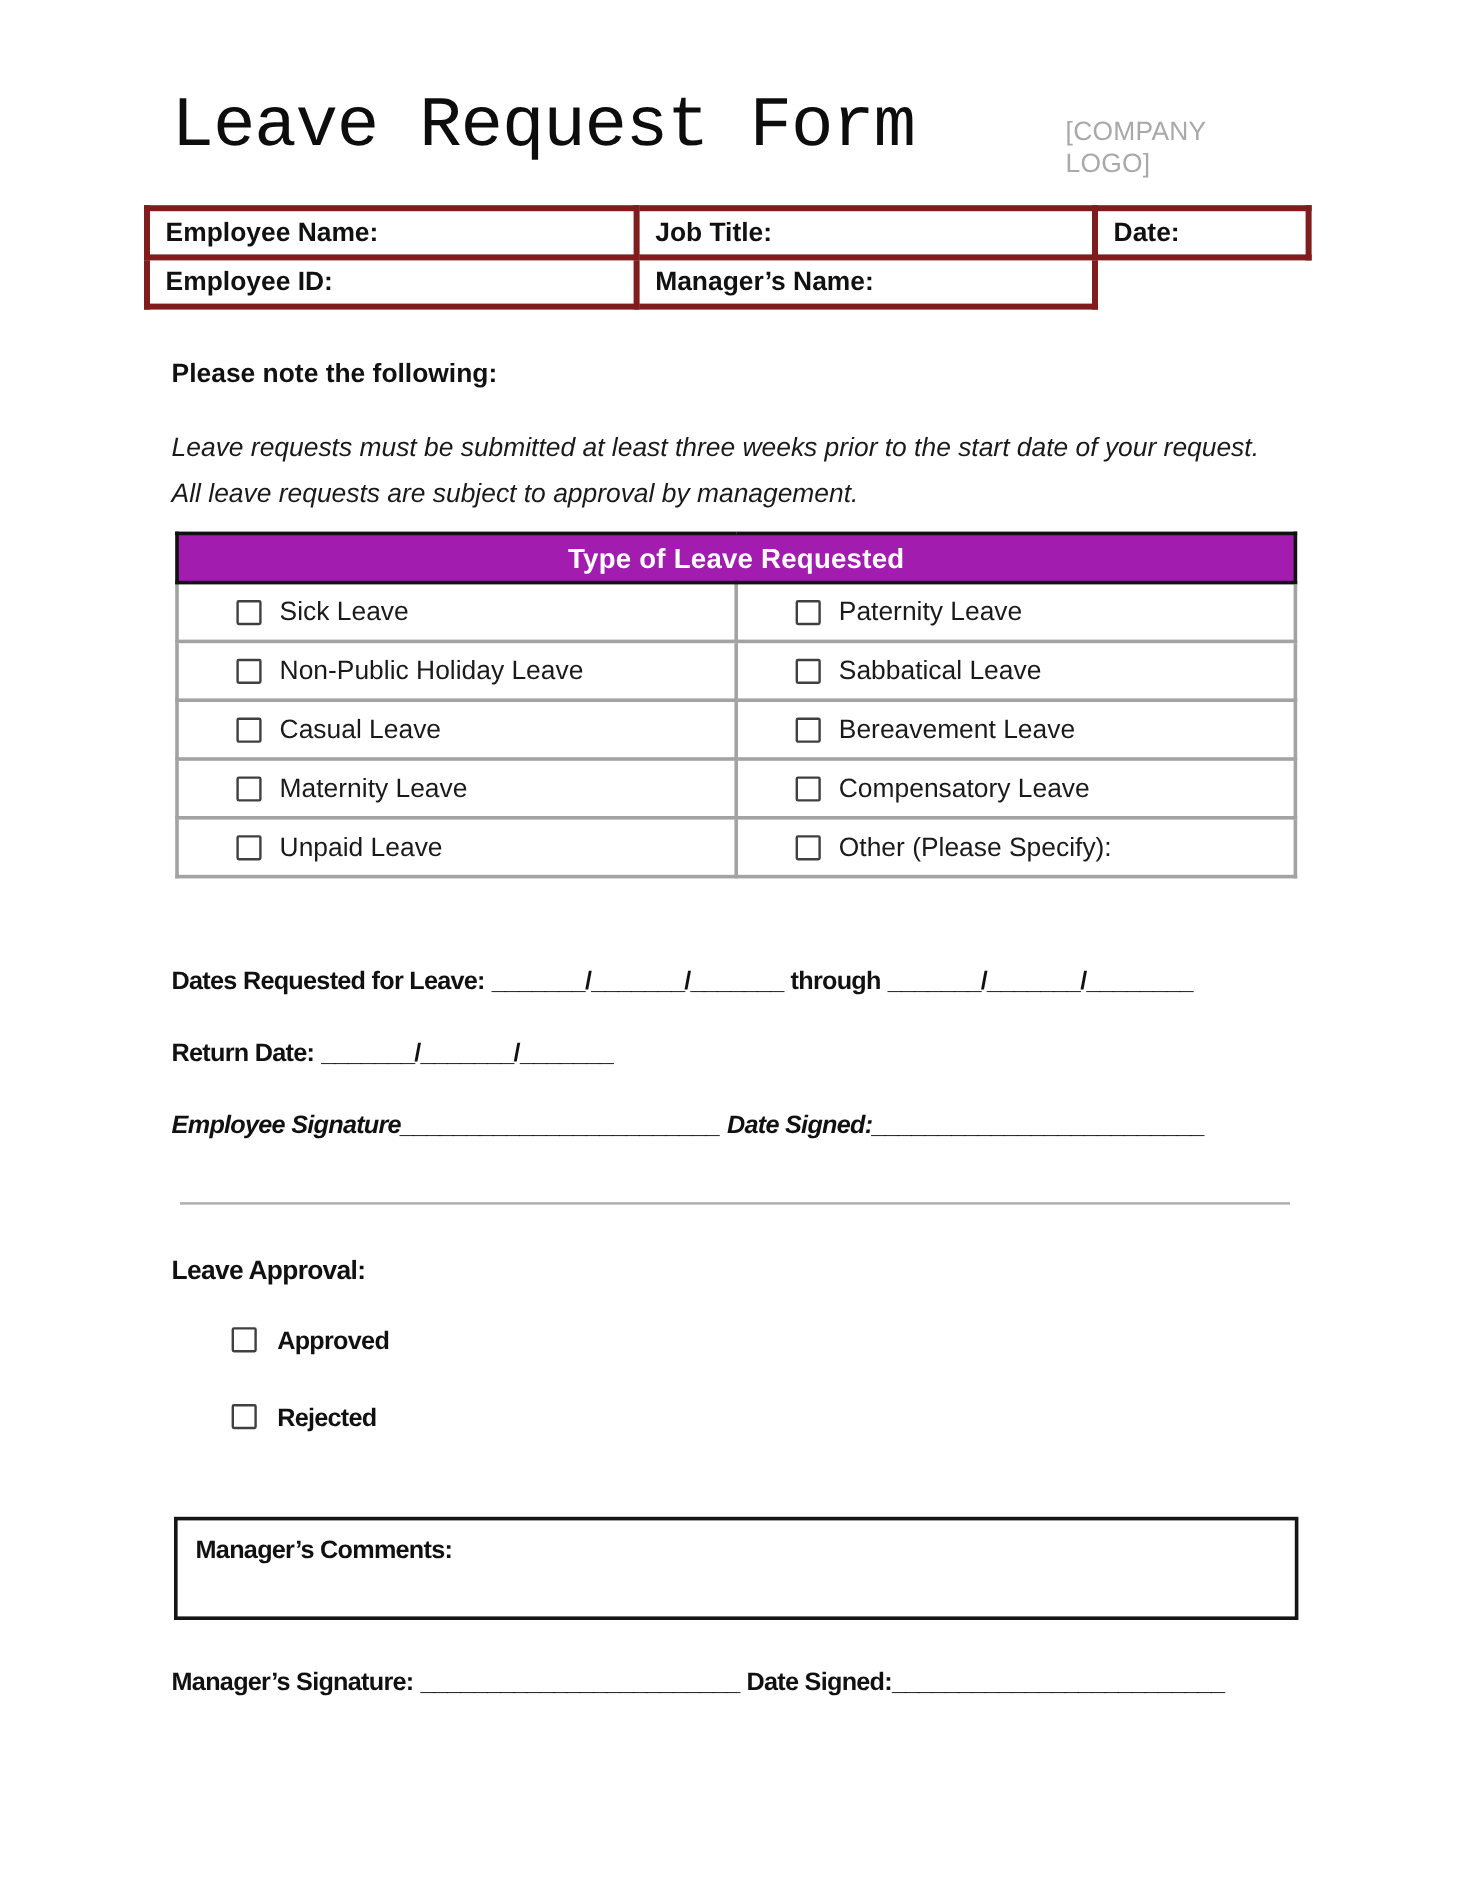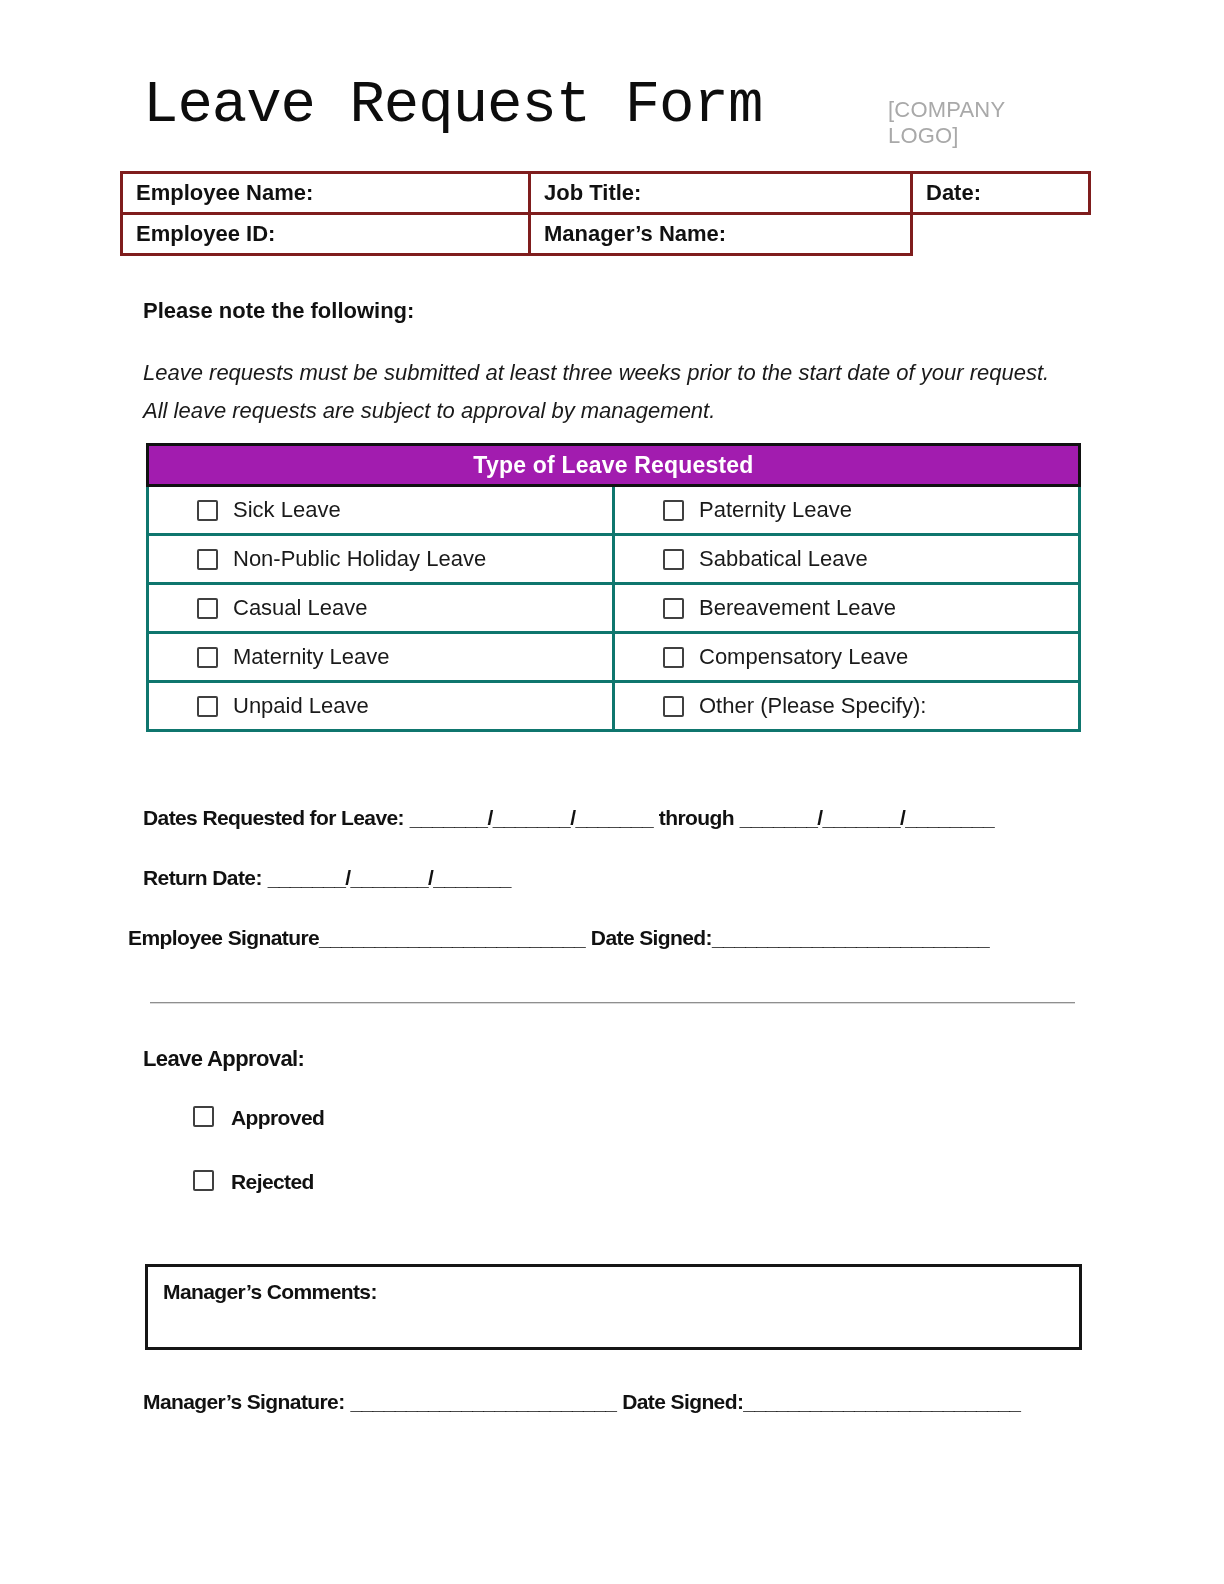--- a/index.html
+++ b/index.html
@@ -12,48 +12,48 @@
   .abs { position:absolute; }
 
   
   .page-title { left:143px; top:72px; font-size:59px; font-weight:400; letter-spacing:-1px; color:#0d0d0d;font-family:Liberation Mono, monospace; }
   .logo-ph   { left:888px; top:97px; width:180px; font-size:22px; color:#a9a9a9; letter-spacing:0.2px; }
 
   
   table { border-collapse:collapse; }
   .info-table { left:120px; top:171px; table-layout:fixed; }
   .info-table td {
-    border:3px solid #7f1d1d; height:41px; vertical-align:middle;
+    border:5px solid #7f1d1d; height:41px; vertical-align:middle;
     font-weight:bold; font-size:22px; padding:0 0 0 13px; background:#fff;
   }
 
   
   .note-heading { left:143px; top:298px; font-weight:bold; font-size:22px; }
   .note-body { left:143px; top:354px; width:920px; font-style:italic; font-size:22px; line-height:38px; color:#1a1a1a; }
 
   
   .leave-table { left:146px; top:443px; width:935px; table-layout:fixed; }
   .leave-table th {
     border:3px solid #111; background:#a21caf; color:#fff;
     font-size:23px; font-weight:bold; height:41px; text-align:center; letter-spacing:0.2px;
   }
-  .leave-table td { border:3px solid #0f766e; height:49px; vertical-align:middle; background:#fff; }
+  .leave-table td { border:3px solid #a3a3a3; height:49px; vertical-align:middle; background:#fff; }
   .cell { display:flex; align-items:center; gap:15px; padding-left:48px; font-size:22px; color:#1a1a1a; }
 
   .cb {
     width:21px; height:21px; flex:0 0 21px; display:inline-block;
     border:2px solid #404040; border-radius:2px; background:#fff;
   }
 
   
   .bc { font-weight:bold; letter-spacing:-0.6px; }
   .fill-line { font-size:21px; white-space:nowrap; }
   .dates-line { left:143px; top:806px; }
   .return-line { left:143px; top:866px; }
-  .emp-sig-line { left:128px; top:926px; }
+  .emp-sig-line { left:143px; top:926px;font-style:italic; }
   .divider { left:150px; top:1002px; width:925px; height:2px; background:#8f8f8f; border-bottom:1px solid #d9d9d9; }
 
   
   .approval-heading { left:143px; top:1046px; font-size:22px; }
   .choice-row { display:flex; align-items:flex-start; gap:17px; font-size:21px; }
   .approved-row { left:193px; top:1106px; }
   .rejected-row { left:193px; top:1170px; }
 
   
   .comments-box {

